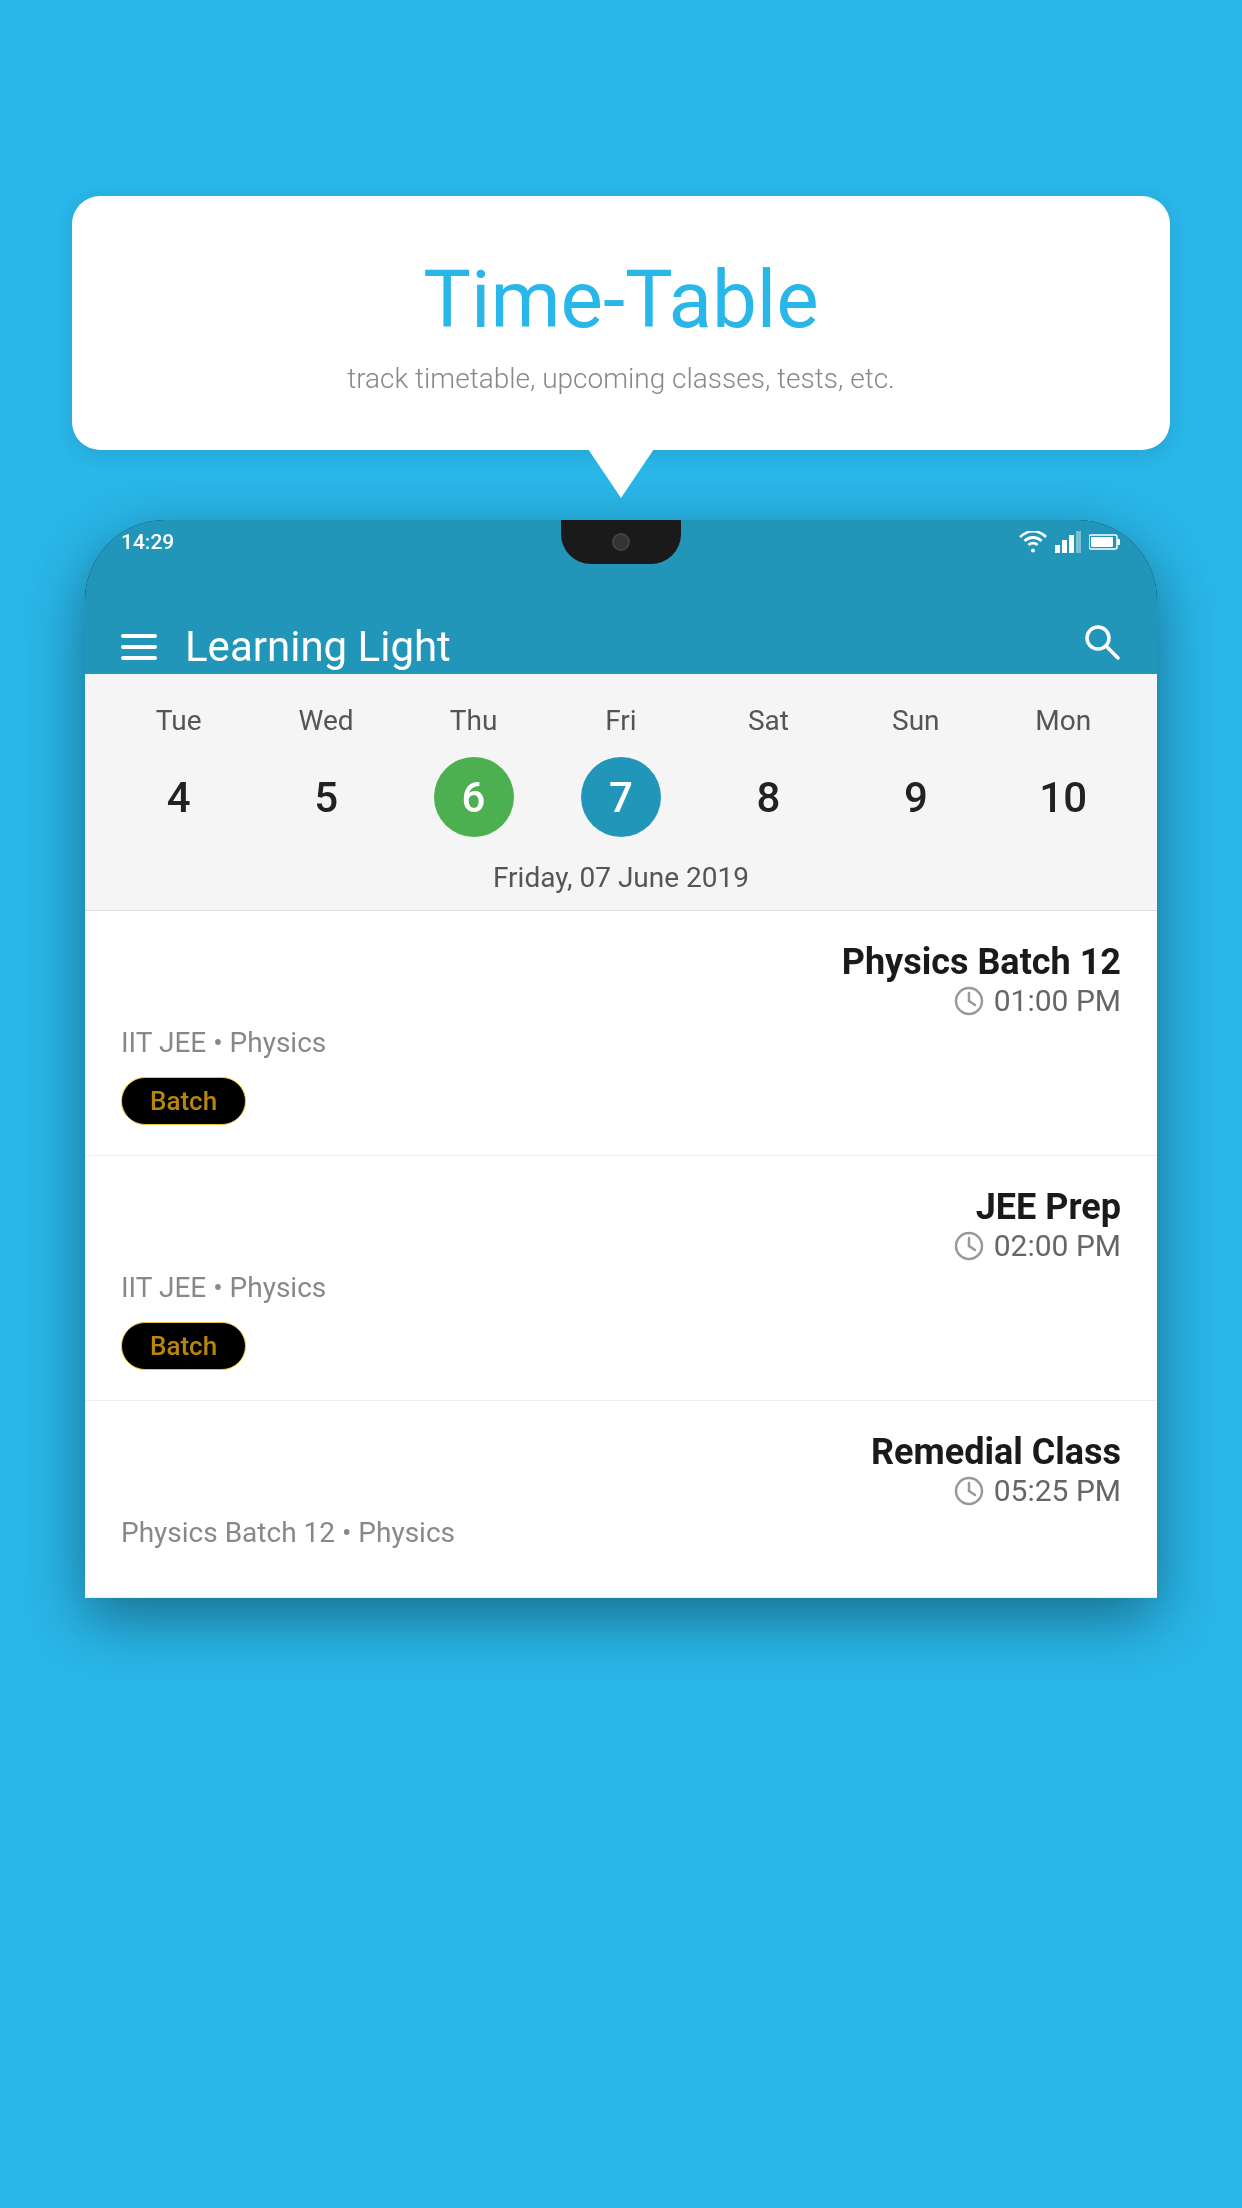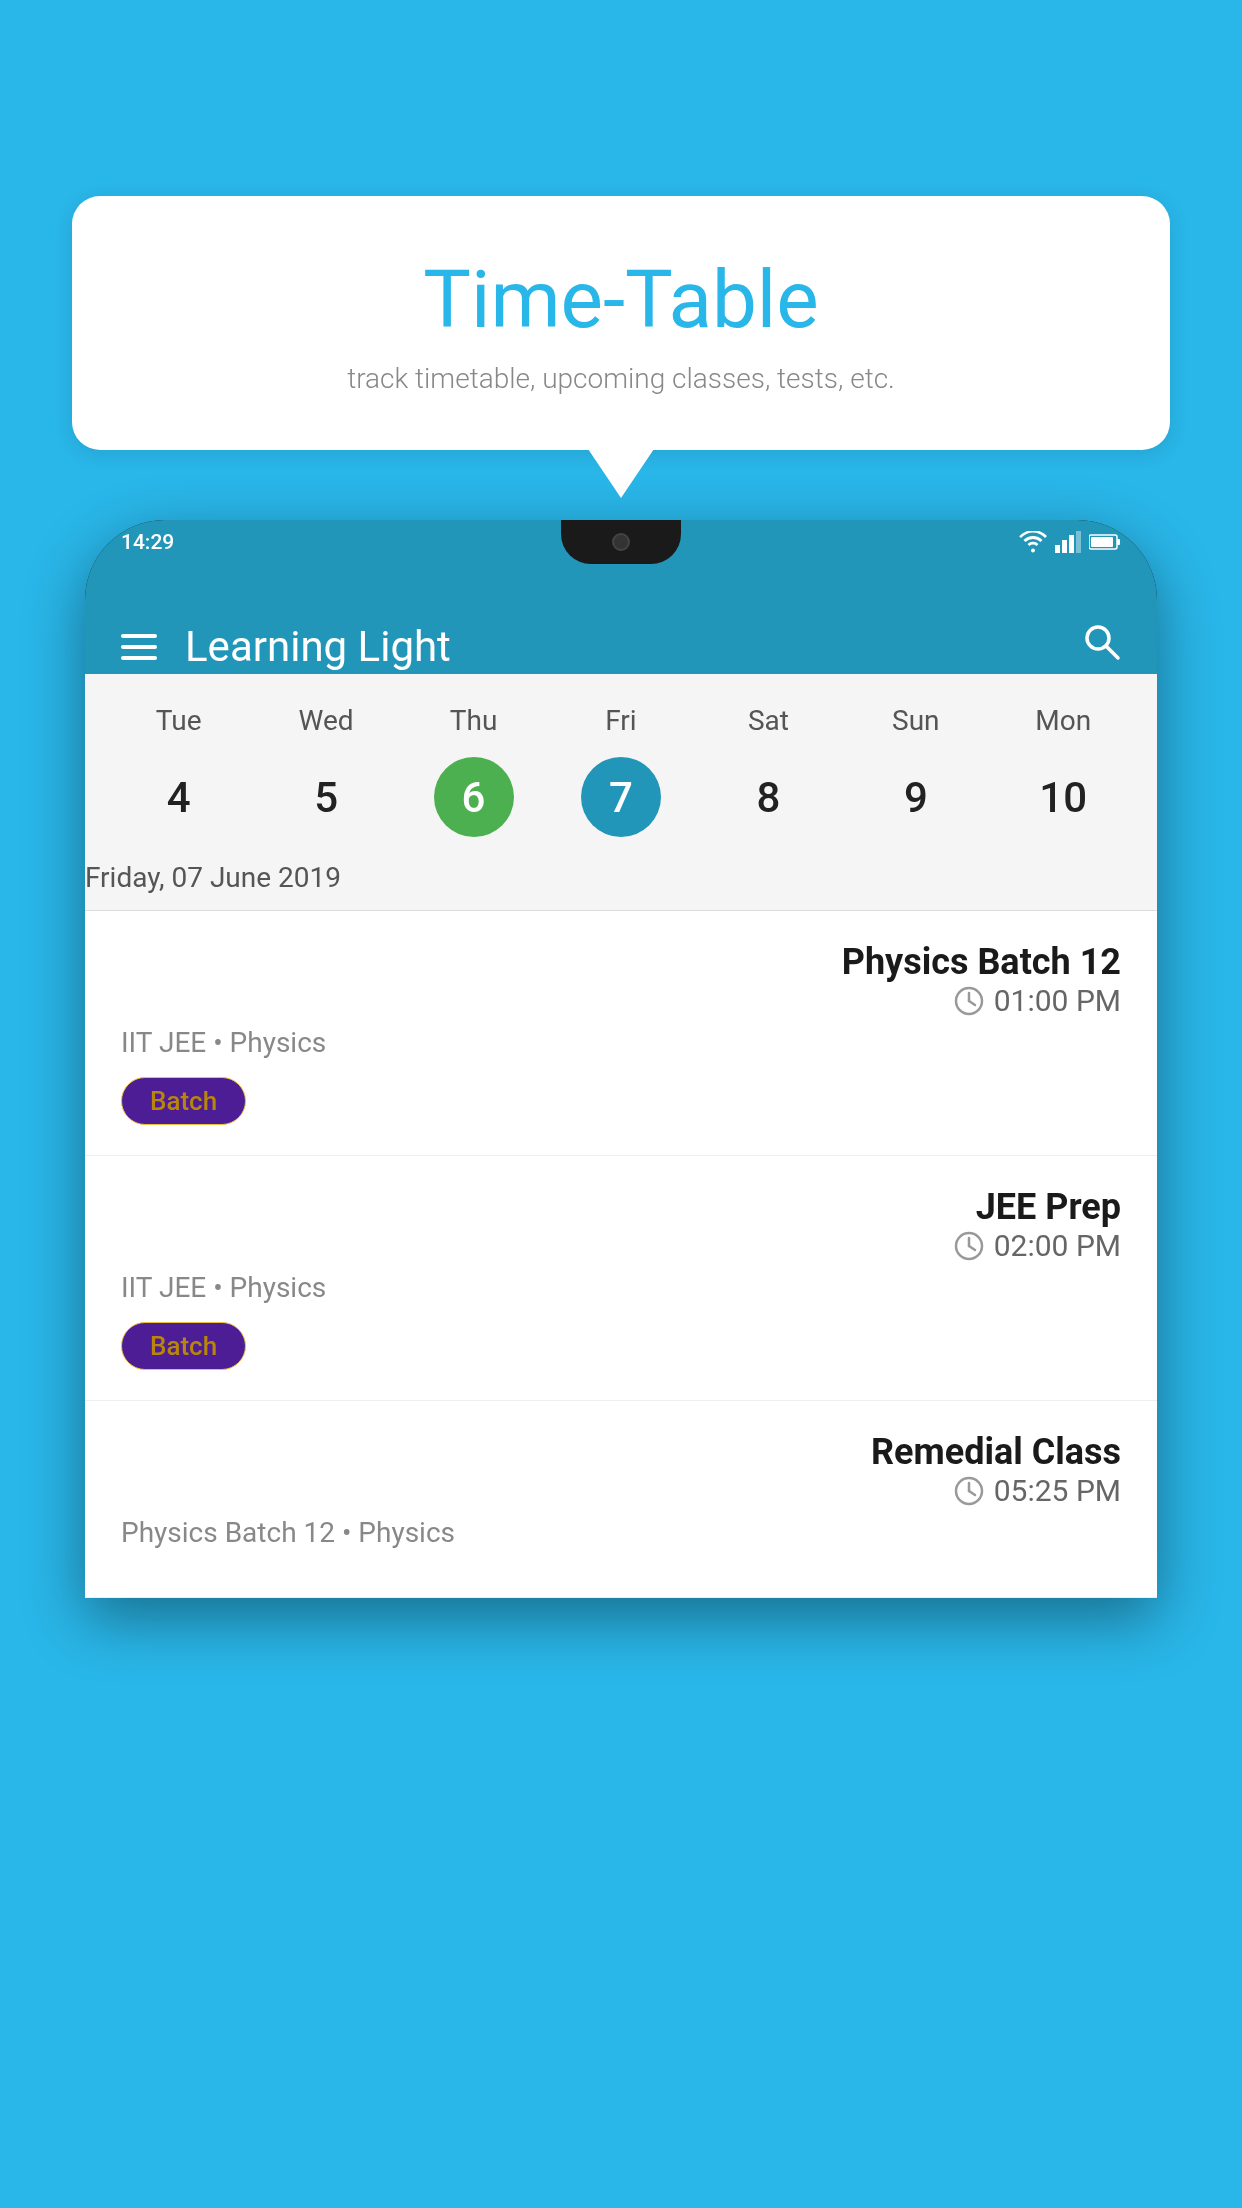--- a/index.html
+++ b/index.html
@@ -211,21 +211,21 @@
       background: #4caf50;
       color: white;
     }
 
     .day-number.selected {
       background: #2196b8;
       color: white;
     }
 
     .selected-date-label {
-      text-align: left;
+      text-align: center;
       font-size: 28px;
       color: #555;
       padding: 8px 0 16px;
       border-bottom: 1px solid #ddd;
     }
 
     
     .schedule-list {
       background: white;
     }
@@ -258,21 +258,21 @@
     }
 
     .schedule-item-subtitle {
       font-size: 28px;
       color: #888;
       margin-bottom: 18px;
     }
 
     .batch-badge {
       display: inline-block;
-      background: #4c1d95;
+      background: #000000;
       color: #b8860b;
       border: 1.5px solid #f0c040;
       border-radius: 30px;
       padding: 8px 28px;
       font-size: 26px;
       font-weight: 500;
     }
   </style>
 </head>
 <body>

